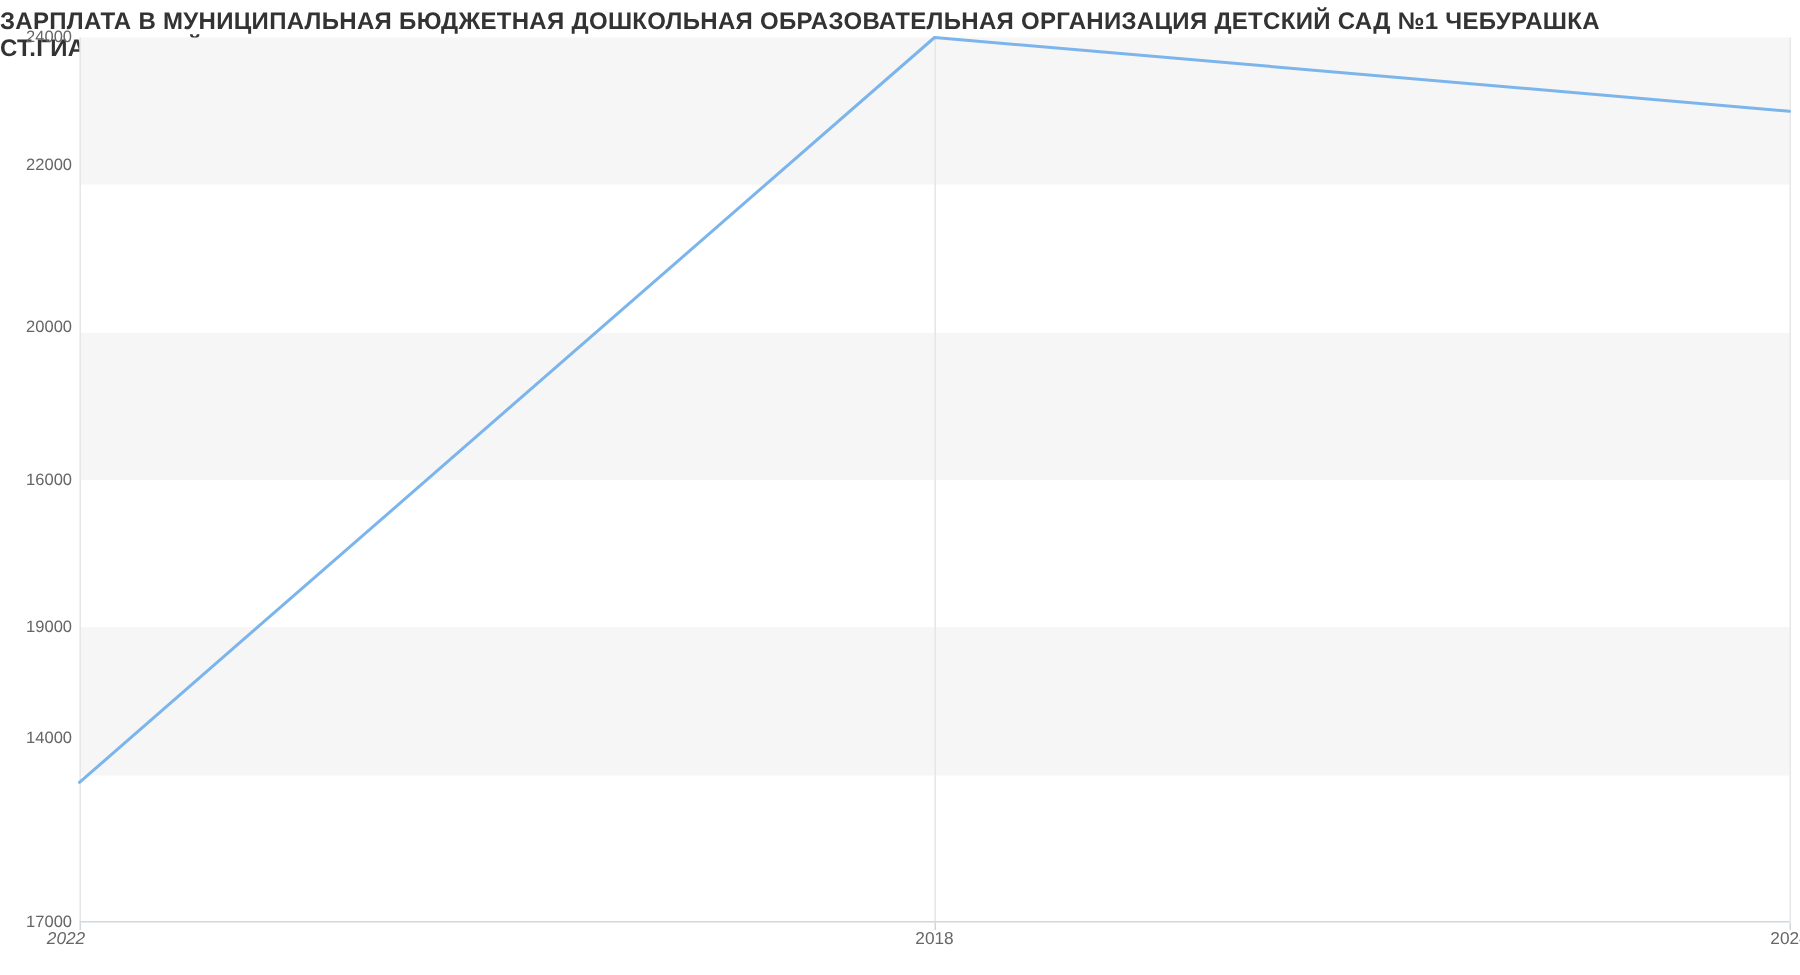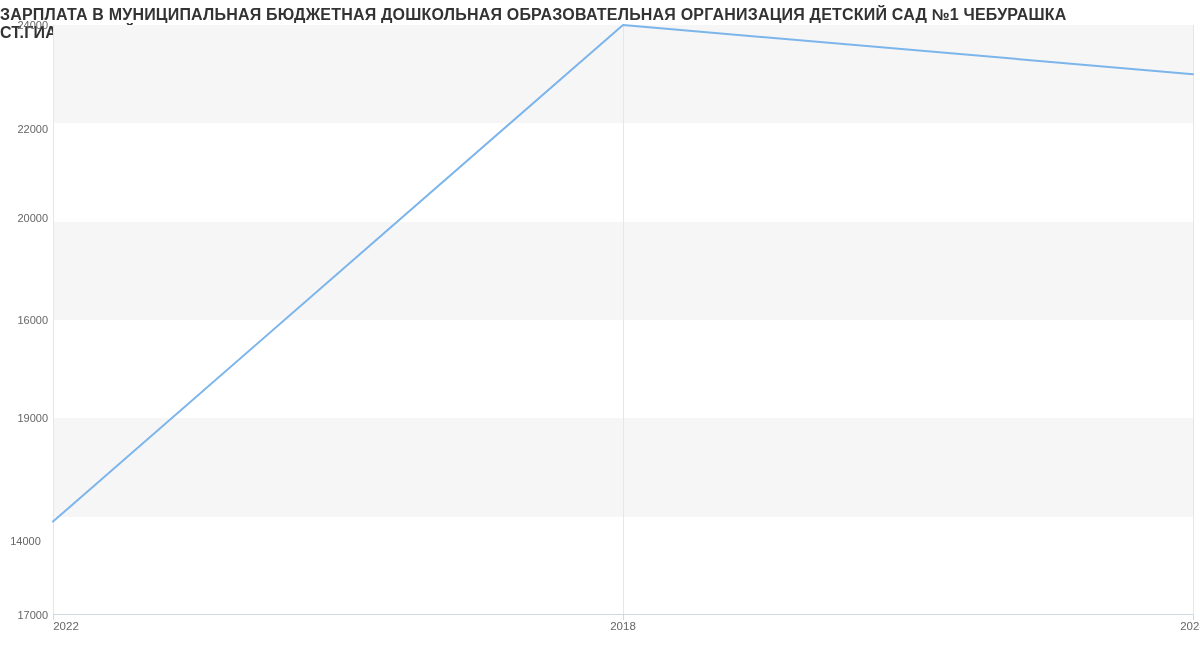--- a/index.html
+++ b/index.html
@@ -99,24 +99,24 @@
     <div class="grid-line-v" style="left: 0px;"></div>
     <div class="grid-line-v" style="left: 570px;"></div>
     <div class="grid-line-v" style="left: 1140px;"></div>
     <svg class="line-layer">
     <polyline class="data-line" points="0,496.58333333333337 570,0 1140,49.16666666666674"></polyline>
   </svg>
   <div class="axis-bottom"></div>
 </div>
 
 <div class="y-tick-label" style="top: 615px;">17000</div>
-<div class="y-tick-label" style="top: 541px; text-align: center;">14000</div>
+<div class="y-tick-label" style="top: 492px;">14000</div>
 <div class="y-tick-label" style="top: 418.333px;">19000</div>
 <div class="y-tick-label" style="top: 320px;">16000</div>
 <div class="y-tick-label" style="top: 218px;">20000</div>
-<div class="y-tick-label" style="top: 129px;">22000</div>
+<div class="y-tick-label" style="top: 110px;">22000</div>
 <div class="y-tick-label" style="top: 25px;">24000</div>
-<div class="x-tick-label" style="left: 66px;">2022</div>
+<div class="x-tick-label" style="left: 44px; font-style: italic;">2022</div>
 <div class="x-tick-mark" style="left: 53px;"></div>
 <div class="x-tick-label" style="left: 623px;">2018</div>
 <div class="x-tick-mark" style="left: 623px;"></div>
 <div class="x-tick-label" style="left: 1193px;">2024</div>
 <div class="x-tick-mark" style="left: 1193px;"></div>
 
 </body></html>

